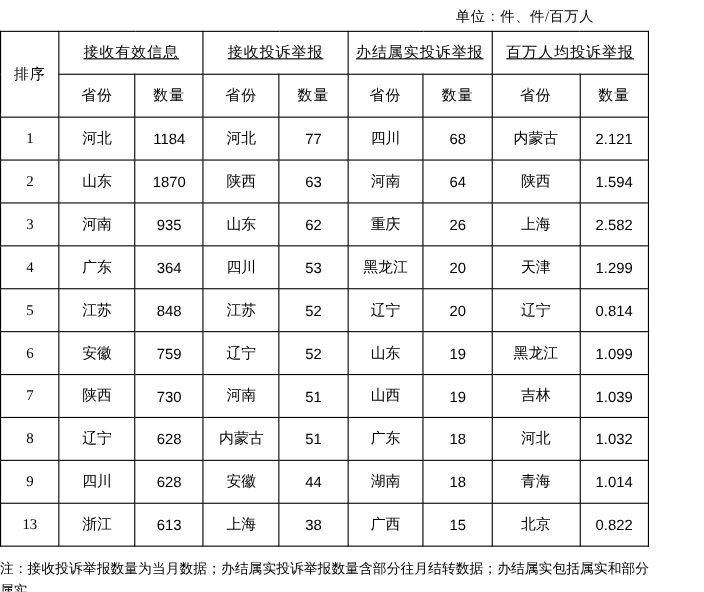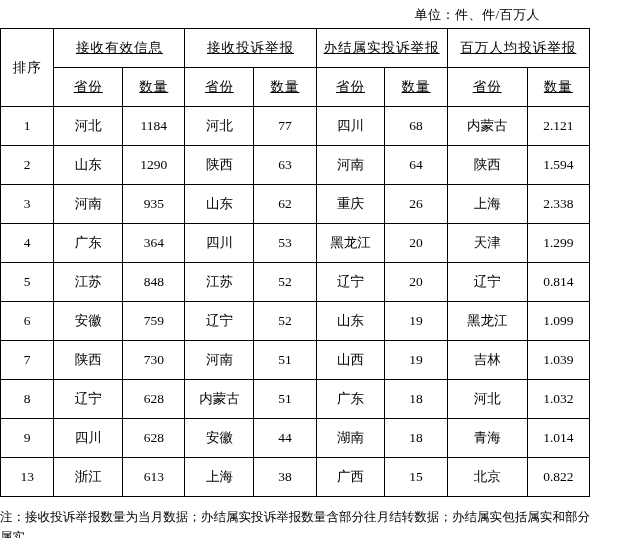--- a/index.html
+++ b/index.html
@@ -51,28 +51,27 @@
   }
   .rank-head {
     font-size: 14px;
     letter-spacing: 1px;
     margin-top: 44px;
   }
   .sub-head {
     font-size: 13.5px;
     letter-spacing: 1px;
     height: 30px;
-    text-decoration: underline;
   }
   .col-prov { width: 62px; }
   .col-num  { width: 56px; }
   .col-rank { width: 48px; }
   .col-prov-wide { width: 72px; }
   .num {
-    font-family: Liberation Serif, serif;
+    font-family: Liberation Sans, sans-serif;
   }
   .note {
     width: 590px;
     margin: 10px auto 0 auto;
     font-size: 12.5px;
     line-height: 1.6;
     text-align: justify;
   }
 </style>
 </head>
@@ -121,38 +120,38 @@
         <td>河北</td>
         <td class="num">77</td>
         <td>四川</td>
         <td class="num">68</td>
         <td>内蒙古</td>
         <td class="num">2.121</td>
       </tr>
       <tr>
         <td>2</td>
         <td>山东</td>
-        <td class="num">1290</td>
+        <td class="num">1870</td>
         <td>陕西</td>
         <td class="num">63</td>
         <td>河南</td>
         <td class="num">64</td>
         <td>陕西</td>
         <td class="num">1.594</td>
       </tr>
       <tr>
         <td>3</td>
         <td>河南</td>
         <td class="num">935</td>
         <td>山东</td>
         <td class="num">62</td>
         <td>重庆</td>
         <td class="num">26</td>
         <td>上海</td>
-        <td class="num">2.338</td>
+        <td class="num">2.582</td>
       </tr>
       <tr>
         <td>4</td>
         <td>广东</td>
         <td class="num">364</td>
         <td>四川</td>
         <td class="num">53</td>
         <td>黑龙江</td>
         <td class="num">20</td>
         <td>天津</td>

